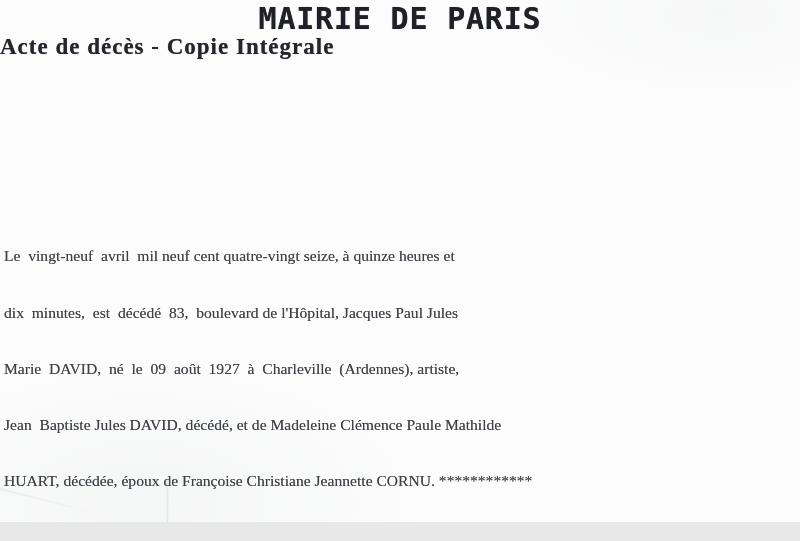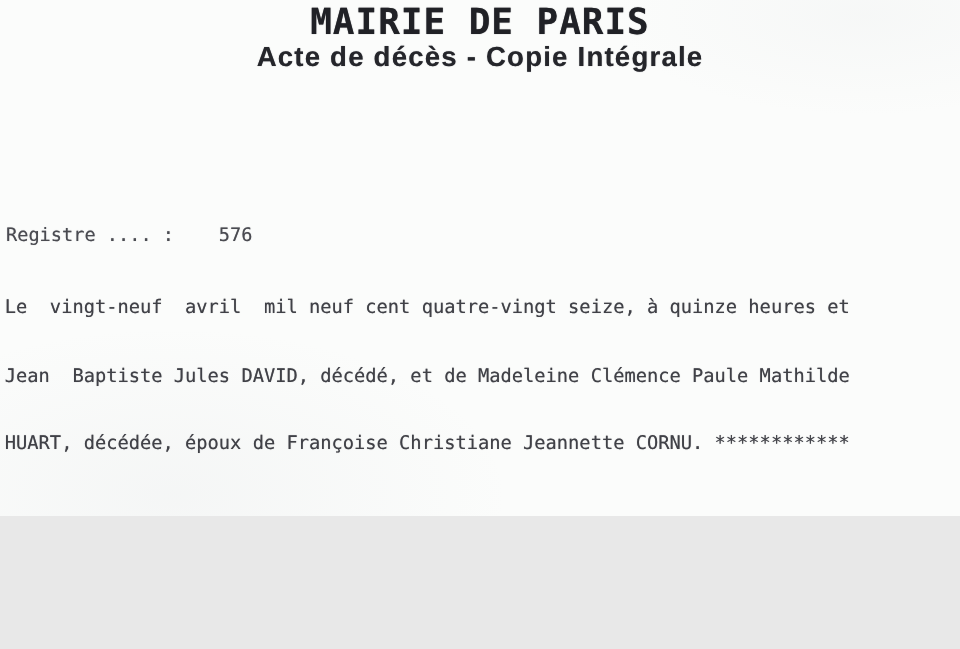--- a/index.html
+++ b/index.html
@@ -3,21 +3,21 @@
 <meta charset="utf-8">
 <style>
   html, body {
     margin: 0;
     padding: 0;
     background: #e8e8e8;
   }
   .page {
     position: relative;
     width: 800px;
-    height: 430px;
+    height: 522px;
     background: #fbfcfb;
     background-image:
       radial-gradient(ellipse 400px 200px at 18% 96%, rgba(190,195,200,0.10), rgba(190,195,200,0) 70%),
       radial-gradient(ellipse 300px 120px at 90% 3%, rgba(190,195,200,0.08), rgba(190,195,200,0) 70%);
     overflow: hidden;
     font-family: "DejaVu Sans Mono", monospace;
   }
   .doc-title {
     position: absolute;
     top: 1px;
@@ -30,22 +30,22 @@
     letter-spacing: 0.8px;
     color: #202126;
     text-shadow: 0 0 0.7px rgba(40,40,46,0.75);
     white-space: pre;
   }
   .doc-subtitle {
     position: absolute;
     top: 34px;
     left: 0;
     width: 100%;
-    text-align: center;
-    font-family: Liberation Sans, sans-serif;
+    text-align: left;
+    font-family: Liberation Serif, serif;
     font-size: 23px;
     font-weight: bold;
     letter-spacing: 1px;
     color: #25262b;
     text-shadow: 0 0 0.7px rgba(45,45,52,0.7);
     white-space: pre;
   }
   .reference-block {
     position: absolute;
     top: 146px;
@@ -59,21 +59,21 @@
   .body-block {
     position: absolute;
     top: 210px;
     left: 4px;
     font-size: 15.6px;
     line-height: 18.7px;
     color: #404147;
     text-shadow: 0 0 0.6px rgba(70,71,78,0.65);
     white-space: pre;
   }
-  .body-line { white-space: pre; }
+  .body-line { white-space: pre; font-family: Liberation Serif, serif; }
   .footer-block {
     position: absolute;
     top: 487px;
     right: 13px;
     text-align: right;
     font-family: "Liberation Serif", "DejaVu Serif", serif;
     font-size: 18px;
     line-height: 23.5px;
     color: #37383e;
     text-shadow: 0 0 0.5px rgba(60,61,68,0.6);
@@ -100,25 +100,26 @@
 </head>
 <body>
 
 <div class="page">
 
   <div class="doc-title">MAIRIE DE PARIS</div>
 
   <div class="doc-subtitle">Acte de décès - Copie Intégrale</div>
 
   <div class="reference-block">
-    <div>Registre .... :    576</div>
   </div>
 
   <div class="body-block">
     <div class="body-line">Le  vingt-neuf  avril  mil neuf cent quatre-vingt seize, à quinze heures et</div>
+    <div class="body-line">dix  minutes,  est  décédé  83,  boulevard de l'Hôpital, Jacques Paul Jules</div>
+    <div class="body-line">Marie  DAVID,  né  le  09  août  1927  à  Charleville  (Ardennes), artiste,</div>
     <div class="body-line">Jean  Baptiste Jules DAVID, décédé, et de Madeleine Clémence Paule Mathilde</div>
     <div class="body-line">HUART, décédée, époux de Françoise Christiane Jeannette CORNU. ************</div>
     
     
     
     
     
   </div>
 
   <div class="footer-block">

